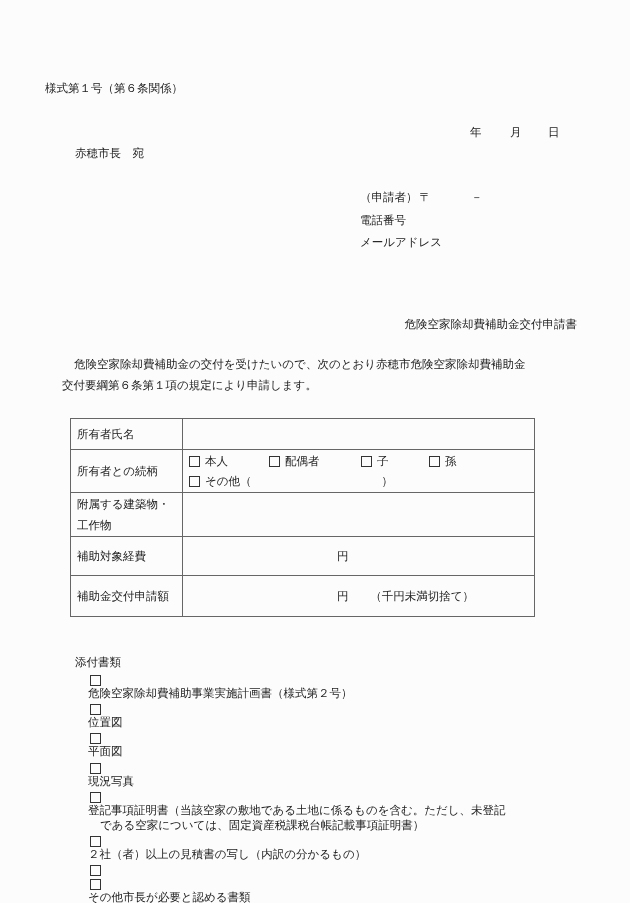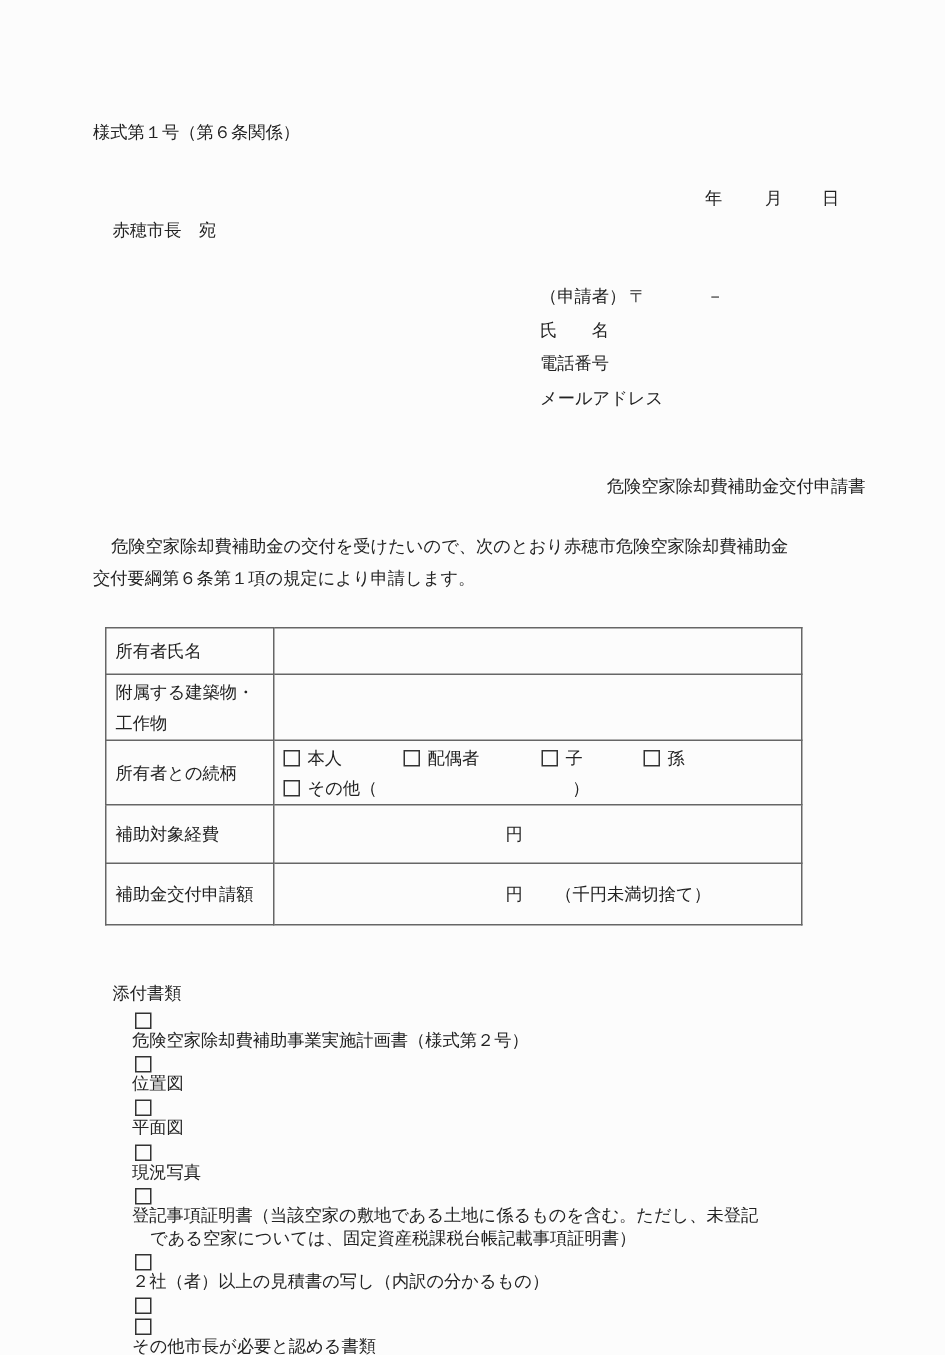--- a/index.html
+++ b/index.html
@@ -6,21 +6,21 @@
     body {
       width: 630px; height: 903px;
       background: #fcfcfc;
       color: #222;
       font-family: "DejaVu Serif", "Liberation Serif", serif;
       font-size: 11.5px;
       position: relative;
       overflow: hidden;
     }
     .abs { position: absolute; white-space: nowrap; }
-    #form-number { left: 62px; top: 81px; }
+    #form-number { left: 45px; top: 81px; }
     #date-line { left: 470px; top: 125px; }
     #date-line span { display: inline-block; }
     #addressee { left: 75px; top: 146px; }
     #applicant { left: 360px; top: 186px; line-height: 22.5px; }
     #applicant .row { display: flex; }
     #applicant .lbl { display: inline-block; }
     #doc-title { left: 0; width: 577px; text-align: right; top: 317px; }
     #body-text { left: 62px; top: 354px; line-height: 21px; width: 500px; white-space: normal; }
     #body-text .indent { padding-left: 12px; }
     #main-table {
@@ -55,51 +55,40 @@
 <div class="abs" id="addressee">赤穂市長　宛</div>
 
 <div class="abs" id="applicant">
   <div class="row">
     <span>（申請者）</span>
     <span style="margin-left:2px">〒</span>
     <span style="display:inline-block;width:40px"></span>
     <span>－</span>
   </div>
   <div class="row">
-    <span class="lbl">氏　　名</span>
-    <span style="display:inline-block;width:180px"></span>
-  </div>
-  <div class="row">
     <span class="lbl">電話番号</span>
     <span style="display:inline-block;width:180px"></span>
   </div>
   <div class="row">
     <span class="lbl">メールアドレス</span>
     <span style="display:inline-block;width:140px"></span>
   </div>
 </div>
 
 <div class="abs" id="doc-title">危険空家除却費補助金交付申請書</div>
 
 <div class="abs" id="body-text">
   <div class="indent">危険空家除却費補助金の交付を受けたいので、次のとおり赤穂市危険空家除却費補助金</div>
   <div>交付要綱第６条第１項の規定により申請します。</div>
 </div>
 
 <table id="main-table">
   <tbody>
   <tr style="height:31px">
     <td class="lbl">所有者氏名</td>
-    <td></td>
-  </tr>
-  <tr style="height:43px">
-    <td class="lbl two-line">
-      <div>附属する建築物・</div>
-      <div>工作物</div>
-    </td>
     <td></td>
   </tr>
   <tr style="height:43px">
     <td class="lbl">所有者との続柄</td>
     <td>
       <div class="cb-row">
         <span style="width:80px;display:flex;align-items:center">
               <span class="cb"></span>
               <span>本人</span>
             </span>
@@ -116,20 +105,27 @@
               <span>孫</span>
             </span>
       </div>
       <div class="cb-row">
         <span class="cb"></span>
         <span>その他（</span>
         <span style="display:inline-block;width:130px"></span>
         <span>）</span>
       </div>
     </td>
+  </tr>
+  <tr style="height:43px">
+    <td class="lbl two-line">
+      <div>附属する建築物・</div>
+      <div>工作物</div>
+    </td>
+    <td></td>
   </tr>
   <tr style="height:39px">
     <td class="lbl">補助対象経費</td>
     <td>
       <span style="margin-left:148px">円</span>
     </td>
   </tr>
   <tr style="height:41px">
     <td class="lbl">補助金交付申請額</td>
     <td>

